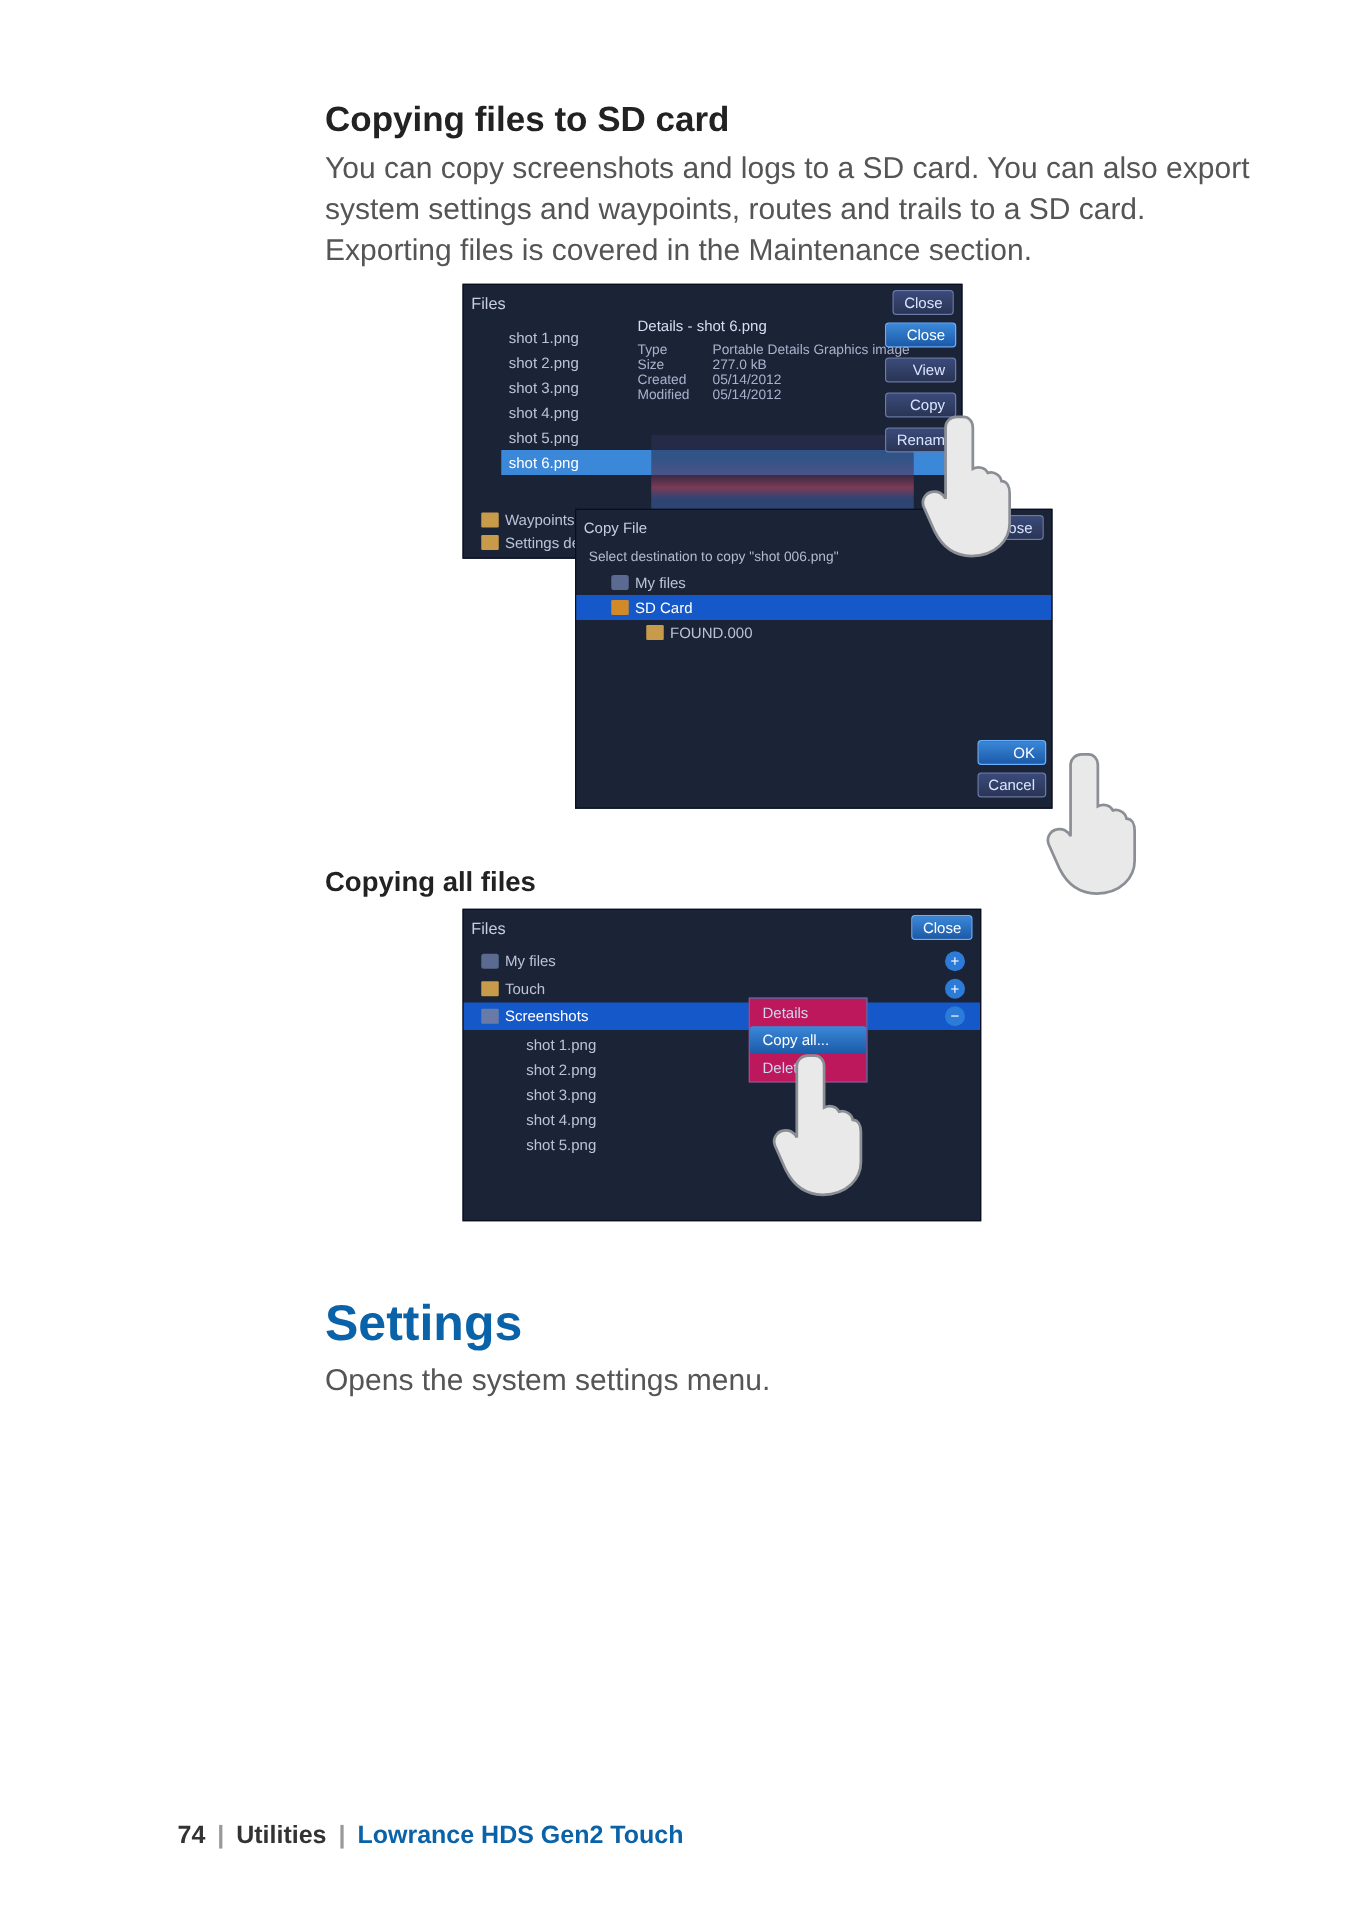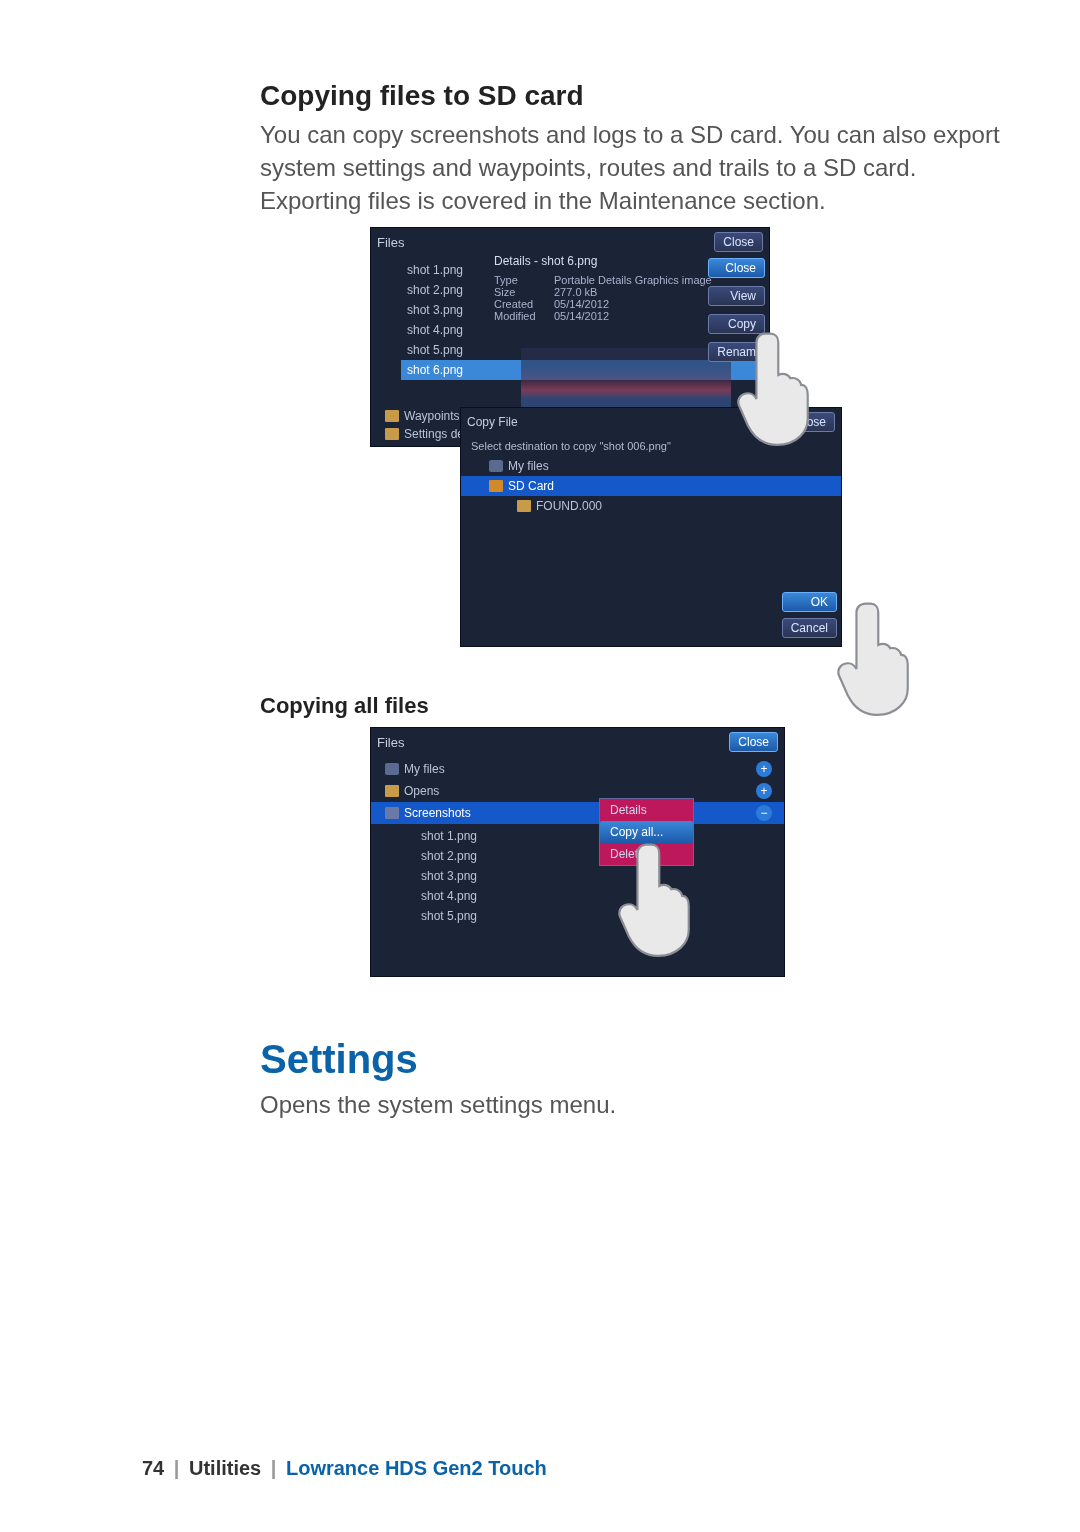--- a/index.html
+++ b/index.html
@@ -103,21 +103,21 @@
   }
   .treeitem {
     display: flex;
     align-items: center;
     gap: 5px;
     padding: 3px 6px 3px 14px;
     color: #bbc3d8;
   }
   .detpane {
     position: absolute;
-    left: 123px; top: 26px;
+    left: 139px; top: 26px;
     width: 230px;
     font-size: 12px;
   }
   .detpane .dtitle { color: #d6def5; margin-bottom: 6px; }
   .detpane .row { display:flex; gap:8px; color:#a9b2cc; font-size:11px;align-items:center;}
   .detpane .row span:first-child { width: 52px; }
   .detbtns {
     position: absolute;
     right: 4px; top: 30px;
     display:flex; flex-direction:column; gap:8px;
@@ -286,21 +286,21 @@
         <span class="btn hi">Close</span>
       </div>
       <div class="treeB" id="s2tree">
           <div class="treeitem">
             <span class="ico ico-hdd"></span>
             <span>My files</span>
             <span class="expand">+</span>
           </div>
           <div class="treeitem">
             <span class="ico ico-fold"></span>
-            <span>Opens</span>
+            <span>Touch</span>
             <span class="expand">+</span>
           </div>
           <div class="treeitem sel">
             <span class="ico ico-sh"></span>
             <span>Screenshots</span>
             <span class="expand">−</span>
           </div>
         </div>
       <div class="filelistB" id="s2files">
           <div class="f">shot 1.png</div>

